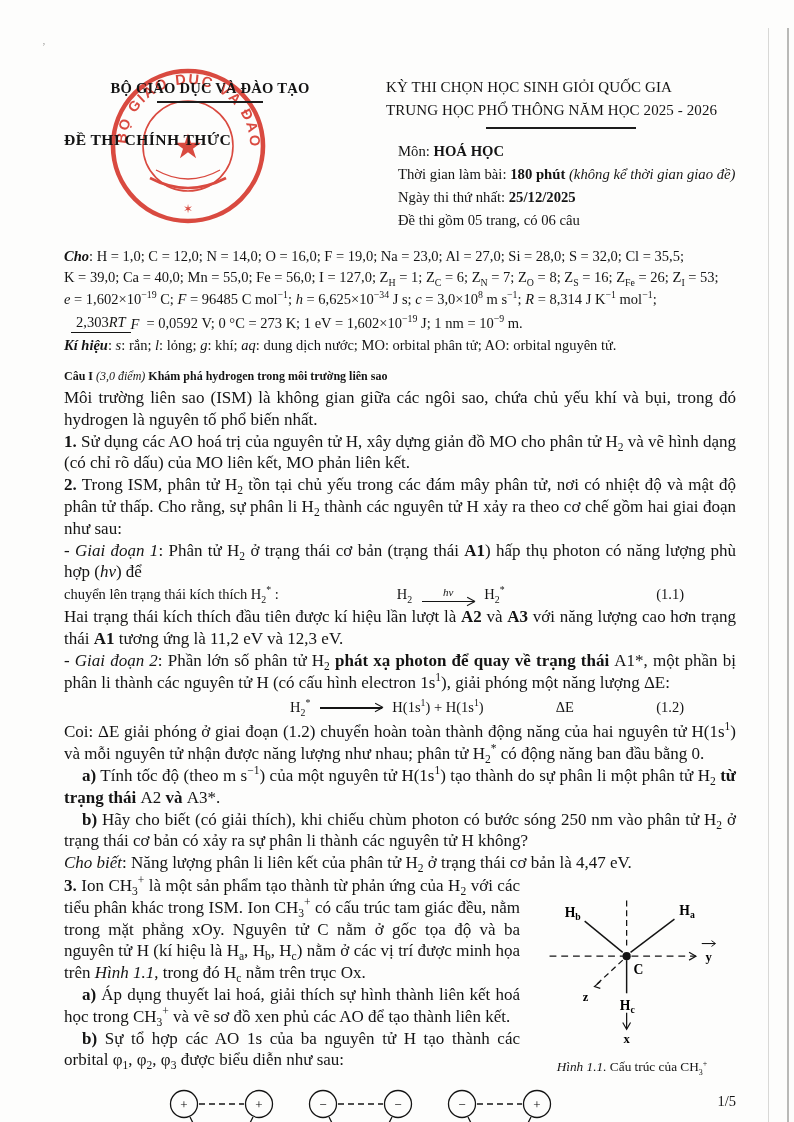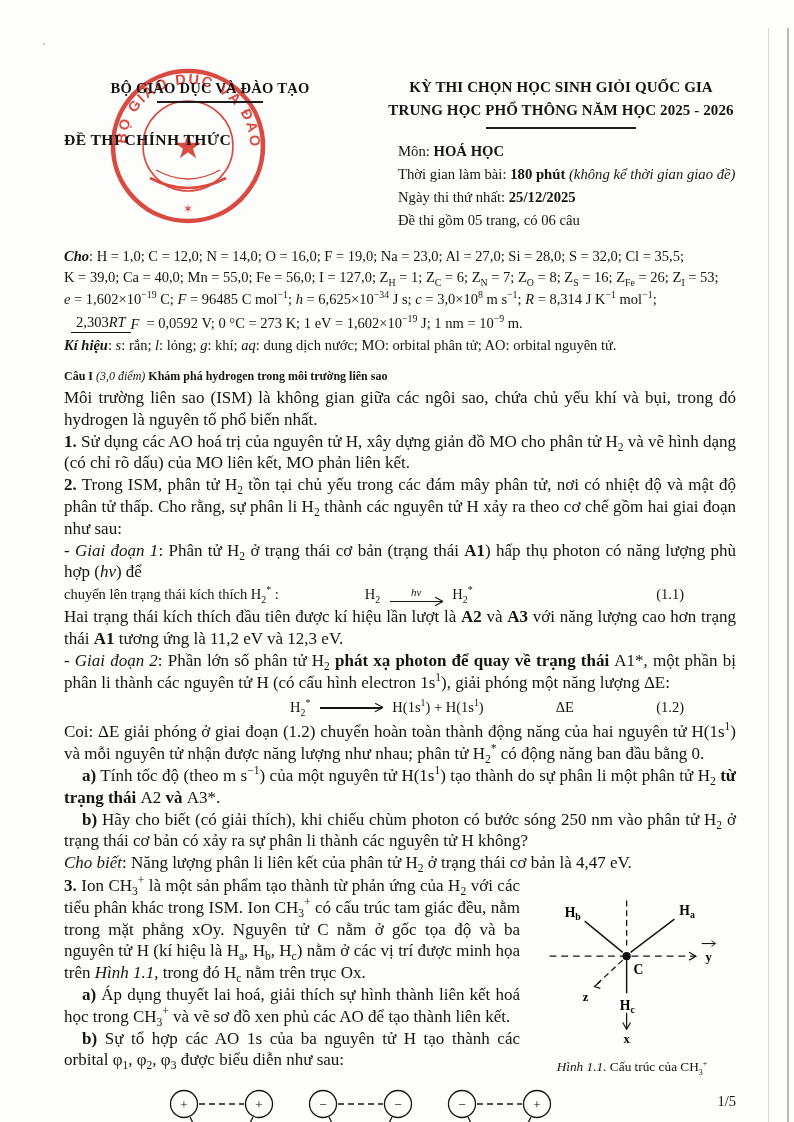--- a/index.html
+++ b/index.html
@@ -20,21 +20,21 @@
 
   
   .hdr { display:flex; min-height:160px; }
   .hdr-left { width:292px; position:relative; padding-top:16px; }
   .stamp { position:absolute; left:44px; top:2px; opacity:.9; }
   .ministry { position:relative; z-index:2; text-align:center; font-weight:bold; font-size:14.6px; letter-spacing:.2px; }
   .ministry-rule { position:relative; z-index:2; width:106px; height:1.6px; background:#1c1c1c; margin:4px auto 0; }
   .examtype { position:relative; z-index:2; text-align:left; font-weight:bold; font-size:15.6px; margin-top:28px; letter-spacing:.4px; }
 
   .hdr-right { flex:1; padding-left:30px; padding-top:12px; }
-  .titles { text-align:center; font-weight:bold; font-size:15px; line-height:1.5; letter-spacing:.1px; }
+  .titles { text-align:left; font-weight:normal; font-size:15px; line-height:1.5; letter-spacing:.1px; }
   .title-rule { width:150px; height:1.7px; background:#1c1c1c; margin:6px auto 11px; }
   .info { font-size:14.7px; line-height:23px; padding-left:12px; }
 
   
   .para { font-size:17px; line-height:21.8px; text-align:justify; margin:0; }
   .indent { text-indent:18px; }
   sup { font-size:68%; line-height:0; vertical-align:super; }
   sub { font-size:68%; line-height:0; vertical-align:sub; }
   i b, b i { font-style:italic; }
 
@@ -52,21 +52,21 @@
   .arrow-line { display:inline-block; vertical-align:middle; position:relative; height:1.4px; background:#141414; }
   .arrow-line::before, .arrow-line::after {
     content:""; position:absolute; right:-1px; width:9px; height:1.4px; background:#141414; transform-origin:right center;
   }
   .arrow-line::before { top:0; transform:rotate(28deg); }
   .arrow-line::after  { top:0; transform:rotate(-28deg); }
   .labarrow { display:inline-flex; flex-direction:column; align-items:center; vertical-align:-2px; margin:0 10px; }
   .labarrow .arrlab { font-size:11px; font-style:italic; line-height:11px; margin-bottom:3px; }
 
   .eqline { display:flex; align-items:center; font-size:14.5px; line-height:23px; }
-  .eq1-body { margin-left:86px; display:inline-flex; align-items:center; }
+  .eq1-body { margin-left:118px; display:inline-flex; align-items:center; }
   .eq2-row  { margin:3px 0 2px; }
   .eq2-body { margin-left:226px; display:inline-flex; align-items:center; }
   .eq2-delta { margin-left:72px; }
   .eqnum { margin-left:auto; margin-right:52px; }
 
   
   .q3-wrap { margin-top:1px; }
   .q3-wrap::after { content:""; display:block; clear:both; }
   .fig { float:right; width:208px; margin:6px 0 2px 8px; text-align:center; }
   .fig svg { display:block; margin:0 auto; }

